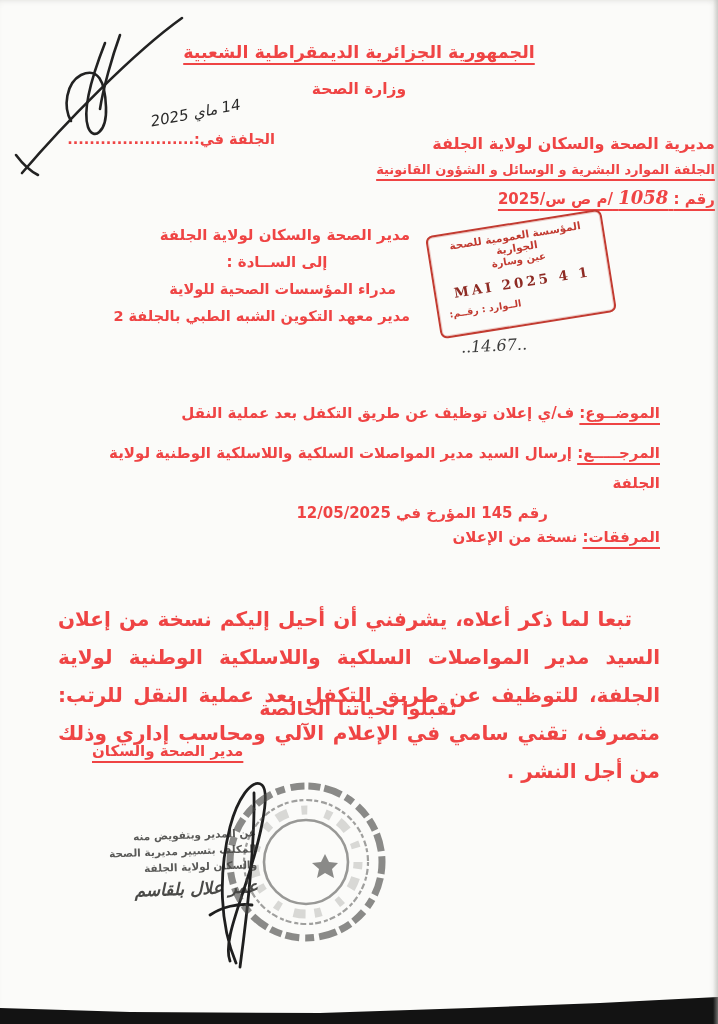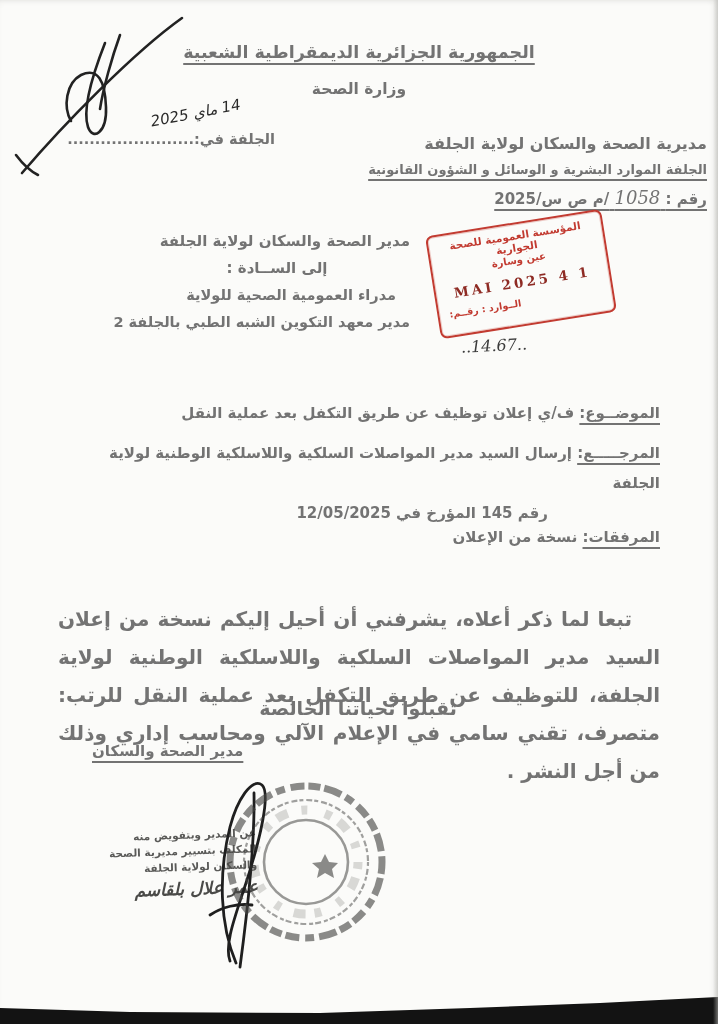--- a/index.html
+++ b/index.html
@@ -7,58 +7,58 @@
     width:718px;height:1024px;position:relative;overflow:hidden;
     background:#e9e9e7;
     font-family:"DejaVu Sans",sans-serif;
   }
   #paper{
     position:absolute;inset:0;
     background:#fbfbf9;
     box-shadow:inset -6px 0 10px -6px #c9c9c5, inset 0 4px 8px -6px #d5d5d2;
   }
   .abs{position:absolute;}
-  .ink{color:#737373;}
+  .ink{color:#ef4444;}
   .b{font-weight:700;}
   .u{text-decoration:underline;text-decoration-thickness:1.5px;text-underline-offset:5px;}
   .center{text-align:center;}
 
   
   #republic-title{top:42px;right:0;left:0;font-size:17.5px;letter-spacing:0;}
   #ministry{top:80px;right:0;left:0;font-size:15.5px;}
 
   
   #corner-mark{top:5px;left:8px;}
   #hand-date{top:104px;left:150px;font-size:15px;transform:rotate(-11deg);font-style:italic;color:#2a2a2a;white-space:nowrap;}
   #place-date-line{top:131px;left:100px;width:175px;font-size:14.5px;white-space:nowrap;}
 
   
-  #sender{top:131px;right:11px;text-align:right;}
+  #sender{top:131px;right:3px;text-align:right;}
   #sender .l1{font-size:16px;line-height:26px;}
   #sender .l2{font-size:13px;line-height:26px;}
   #sender .l3{font-size:15px;line-height:30px;}
-  .hand-num{font-family:"DejaVu Serif",serif;font-style:italic;font-size:18px;letter-spacing:2px;font-weight:400;}
+  .hand-num{font-family:"DejaVu Serif",serif;font-style:italic;font-size:18px;letter-spacing:2px;font-weight:700;}
 
   
   #red-stamp{
     top:222px;right:108px;width:178px;height:104px;
     transform:rotate(-9deg);
     border:2.5px solid #c23b31;border-radius:7px;
     color:#c23b31;text-align:center;
     box-shadow:0 0 0 1px rgba(194,59,49,.25) inset;
     padding-top:5px;box-sizing:border-box;
   }
   #red-stamp .rs1{font-size:10.5px;font-weight:700;}
   #red-stamp .rs2{font-size:10px;font-weight:700;margin-top:1px;}
   #red-stamp .rs-date{font-size:13.5px;font-weight:700;color:#8e2b24;letter-spacing:3px;margin-top:9px;font-family:"DejaVu Serif",serif;}
   #red-stamp .rs-arr{font-size:9.5px;font-weight:700;margin-top:7px;text-align:left;padding-left:10px;}
   #rs-hand{position:absolute;bottom:-26px;left:16px;color:#3c3c3c;font-size:16px;font-style:italic;transform:rotate(6deg);font-family:"DejaVu Serif",serif;}
 
   
-  #addressee{top:228px;right:308px;width:326px;text-align:right;}
+  #addressee{top:222px;right:308px;width:326px;text-align:right;}
   #addressee .a1{font-size:15px;line-height:27px;}
   #addressee .a2{font-size:15px;line-height:27px;text-align:center;padding-left:60px;}
   #addressee .a3{font-size:14.5px;line-height:27px;padding-right:14px;}
   #addressee .a4{font-size:14.5px;line-height:27px;}
 
   
   #subject{top:398px;right:58px;width:575px;text-align:right;}
   #subject .row{font-size:15px;line-height:30px;margin-bottom:10px;}
   #subject .ref2{font-size:15px;padding-right:112px;margin-top:-4px;margin-bottom:0;}
   #subject .lbl{text-decoration:underline;text-decoration-thickness:1.5px;text-underline-offset:5px;text-align:center;}
@@ -109,21 +109,21 @@
     <div class="rs1">المؤسسة العمومية للصحة الجوارية</div>
     <div class="rs2">عين وسارة</div>
     <div class="rs-date">1 4 MAI 2025</div>
     <div class="rs-arr">الــوارد : رقــم:</div>
     <div id="rs-hand">..14.67..</div>
   </div>
 
   <div id="addressee" class="abs b ink">
     <div class="a1">مدير الصحة والسكان لولاية الجلفة</div>
     <div class="a2">إلى الســادة :</div>
-    <div class="a3">مدراء العمومية الصحية للولاية</div>
+    <div class="a3">مدراء المؤسسات الصحية للولاية</div>
     <div class="a4">مدير معهد التكوين الشبه الطبي بالجلفة 2</div>
   </div>
 
   <div id="subject" class="abs b ink">
     <div class="row"><span class="lbl">الموضــوع:</span> <span>ف/ي إعلان توظيف عن طريق التكفل بعد عملية النقل</span></div>
     <div class="row"><span class="lbl">المرجـــــع:</span> <span>إرسال السيد مدير المواصلات السلكية واللاسلكية الوطنية لولاية الجلفة</span></div>
     <div class="ref2">رقم 145 المؤرخ في 12/05/2025</div>
     <div class="row"><span class="lbl">المرفقات:</span> <span>نسخة من الإعلان</span></div>
   </div>
 

